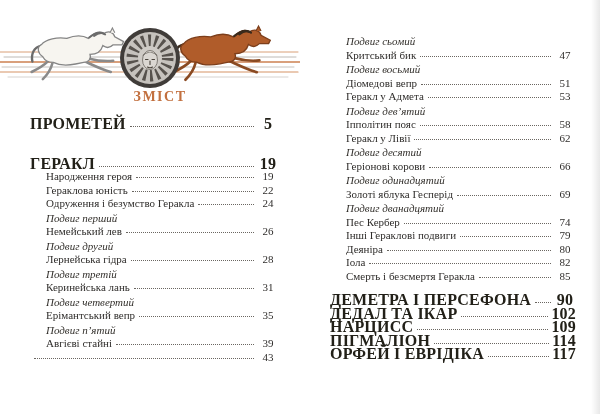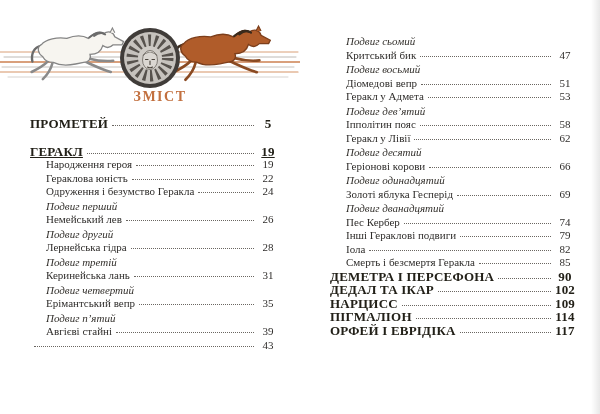--- a/index.html
+++ b/index.html
@@ -18,25 +18,25 @@
   .header-illo{position:absolute;left:0;top:22px;width:300px;height:72px;}
   .page-title{
     position:absolute;left:30px;top:89px;width:260px;
     text-align:center;font-size:14px;font-weight:bold;
     letter-spacing:1.5px;color:#c2703f;
   }
   .toc-col{position:absolute;font-size:11px;line-height:13.5px;}
   .toc-col.left{left:30px;top:117px;width:249px;}
   .toc-col.right{left:330px;top:35px;width:246px;}
   .row{display:flex;align-items:baseline;height:13.5px;}
-  .row.part{font-weight:bold;color:#222018;letter-spacing:0.2px;font-size:13px;}
+  .row.part{font-weight:bold;color:#222018;letter-spacing:0.2px;font-size:16px;}
   .row.sub .t, .row.label .t{padding-left:16px;}
   .row.label{font-style:italic;color:#33302c;}
-  .row.gap-lg{margin-top:14px;text-decoration:underline;}
-  .row.gap-md{}
+  .row.gap-lg{margin-top:26px;}
+  .row.gap-md{margin-top:10px;}
   .row.gap-sm{margin-top:1px;}
   .t{white-space:nowrap;}
   .leader{
     flex:1;min-width:8px;margin:0 3px 0 4px;
     border-bottom:1.6px dotted #6a6661;
     transform:translateY(-2px);
   }
   .n{min-width:22px;text-align:center;}
 </style>
 </head>
@@ -239,20 +239,25 @@
           <span class="t">Пес Кербер</span>
           <span class="leader"></span>
           <span class="n">74</span>
         </div>
         <div class="row sub">
           <span class="t">Інші Гераклові подвиги</span>
           <span class="leader"></span>
           <span class="n">79</span>
         </div>
         <div class="row sub">
+          <span class="t">Деяніра</span>
+          <span class="leader"></span>
+          <span class="n">80</span>
+        </div>
+        <div class="row sub">
           <span class="t">Іола</span>
           <span class="leader"></span>
           <span class="n">82</span>
         </div>
         <div class="row sub">
           <span class="t">Смерть і безсмертя Геракла</span>
           <span class="leader"></span>
           <span class="n">85</span>
         </div>
         <div class="row part gap-md">

